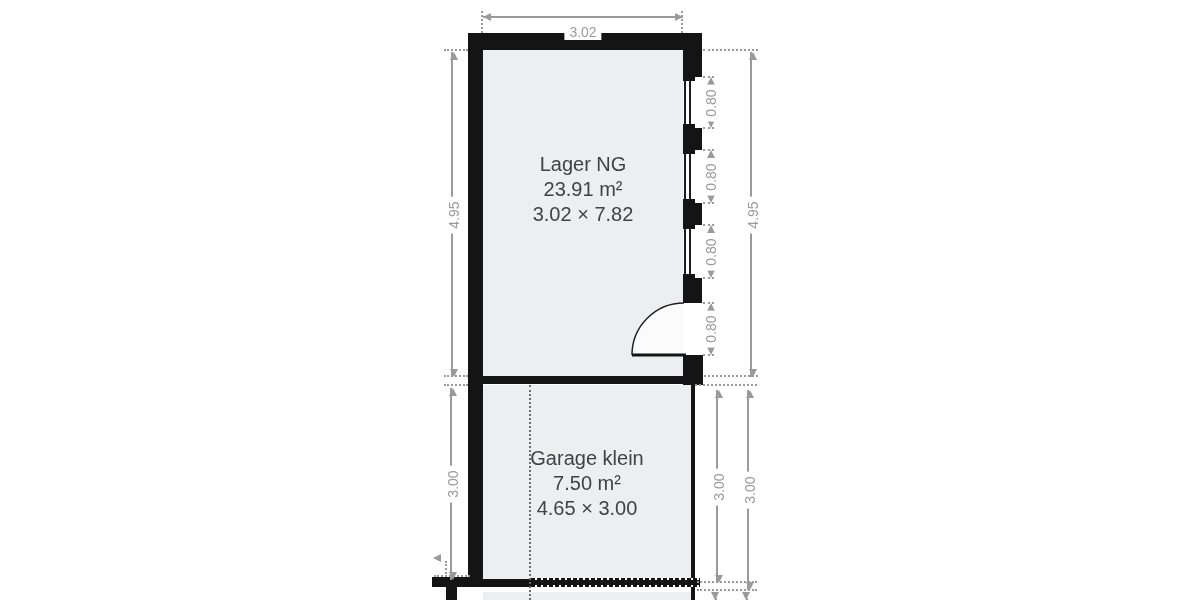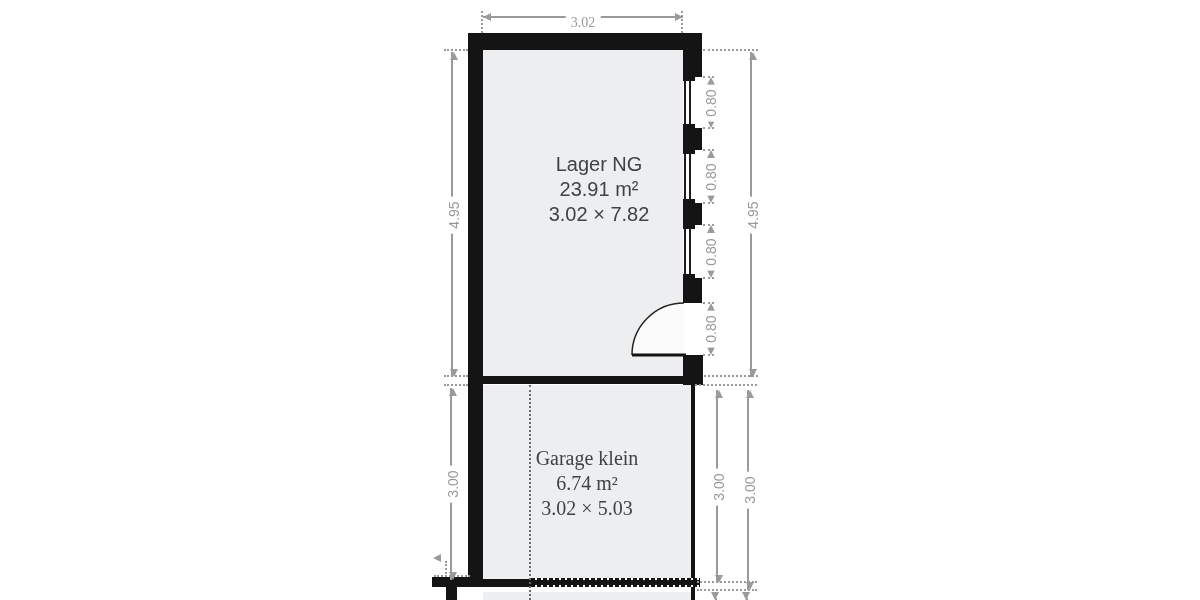--- a/index.html
+++ b/index.html
@@ -14,21 +14,21 @@
   .hdim{position:absolute;height:0;border-top:2px solid var(--dim,#9a9a9a);}
   .odim{position:absolute;width:0;}
   .arr{position:absolute;width:0;height:0;}
   .arr-up{border-left:4px solid transparent;border-right:4px solid transparent;border-bottom:8px solid var(--dim,#9a9a9a);}
   .arr-down{border-left:4px solid transparent;border-right:4px solid transparent;border-top:8px solid var(--dim,#9a9a9a);}
   .arr-left{border-top:4px solid transparent;border-bottom:4px solid transparent;border-right:8px solid var(--dim,#9a9a9a);}
   .arr-right{border-top:4px solid transparent;border-bottom:4px solid transparent;border-left:8px solid var(--dim,#9a9a9a);}
   .dimlabel{position:absolute;font-size:14px;color:var(--dim,#9a9a9a);background:#fff;
             padding:1px 5px;white-space:nowrap;line-height:14px;}
   .vdim .dimlabel,.odim .dimlabel{left:1px;top:50%;transform:translate(-50%,-50%) rotate(-90deg);}
-  .hdim .dimlabel{left:50%;top:5px;transform:translate(-50%,-50%);font-family:Liberation Serif, serif;}
+  .hdim .dimlabel{left:50%;top:14px;transform:translate(-50%,-50%);}
   .vdim .arr,.odim .arr{left:-3px;}
   .window{position:absolute;background:#fff;}
   .window .cap{position:absolute;left:0;width:12px;height:4px;background:var(--wall,#141414);}
   .window .glaze{position:absolute;top:3px;bottom:3px;width:2px;background:#1c1c1c;}
   .room-label{position:absolute;text-align:center;color:var(--label-text,#3e4347);
               font-size:20px;line-height:25px;}
   .garage-door{position:absolute;background:var(--wall,#141414);}
   .garage-door::before,.garage-door::after{content:"";position:absolute;left:0;right:0;height:2px;
      background:repeating-linear-gradient(90deg,transparent 0 4px,#fff 4px 6px);}
   .garage-door::before{top:0;} .garage-door::after{bottom:0;}
@@ -78,29 +78,29 @@
       <span class="glaze" style="left:6px;"></span>
   </div>
 
   <div class="abs" style="left:683px;top:303px;width:19px;height:52px;background:#fff;"></div>
   <svg class="abs" style="left:628px;top:299px;" width="60" height="60" viewBox="0 0 60 60">
     <path d="M56 56 L4 56 A52 52 0 0 1 56 4 Z" fill="#fbfbfc" stroke="none"></path>
     <path d="M4 56 A52 52 0 0 1 56 4" fill="none" stroke="#222" stroke-width="1.5"></path>
     <line x1="4" y1="56" x2="58" y2="56" stroke="#141414" stroke-width="3"></line>
   </svg>
 
-  <div class="room-label" style="left:483px;top:152px;width:200px;padding-left:16px;">
+  <div class="room-label" style="left:483px;top:152px;width:200px;">
     <div>Lager NG</div>
     <div>23.91 m²</div>
     <div>3.02 × 7.82</div>
   </div>
-  <div class="room-label" style="left:483px;top:446px;width:208px;font-family:Liberation Serif, serif;">
+  <div class="room-label" style="left:483px;top:446px;width:208px;">
     <div>Garage klein</div>
-    <div>6.74 m²</div>
-    <div>3.02 × 5.03</div>
+    <div>7.50 m²</div>
+    <div>4.65 × 3.00</div>
   </div>
 
   <div class="hdim" style="left:483px;top:16px;width:200px;">
     <i class="arr arr-left" style="left:0;top:-5px;"></i>
     <i class="arr arr-right" style="right:0;top:-5px;"></i>
     <span class="dimlabel">3.02</span>
   </div>
 
   <div class="vdim" style="left:451px;top:52px;height:325px;">
     <i class="arr arr-up" style="top:0;"></i>

